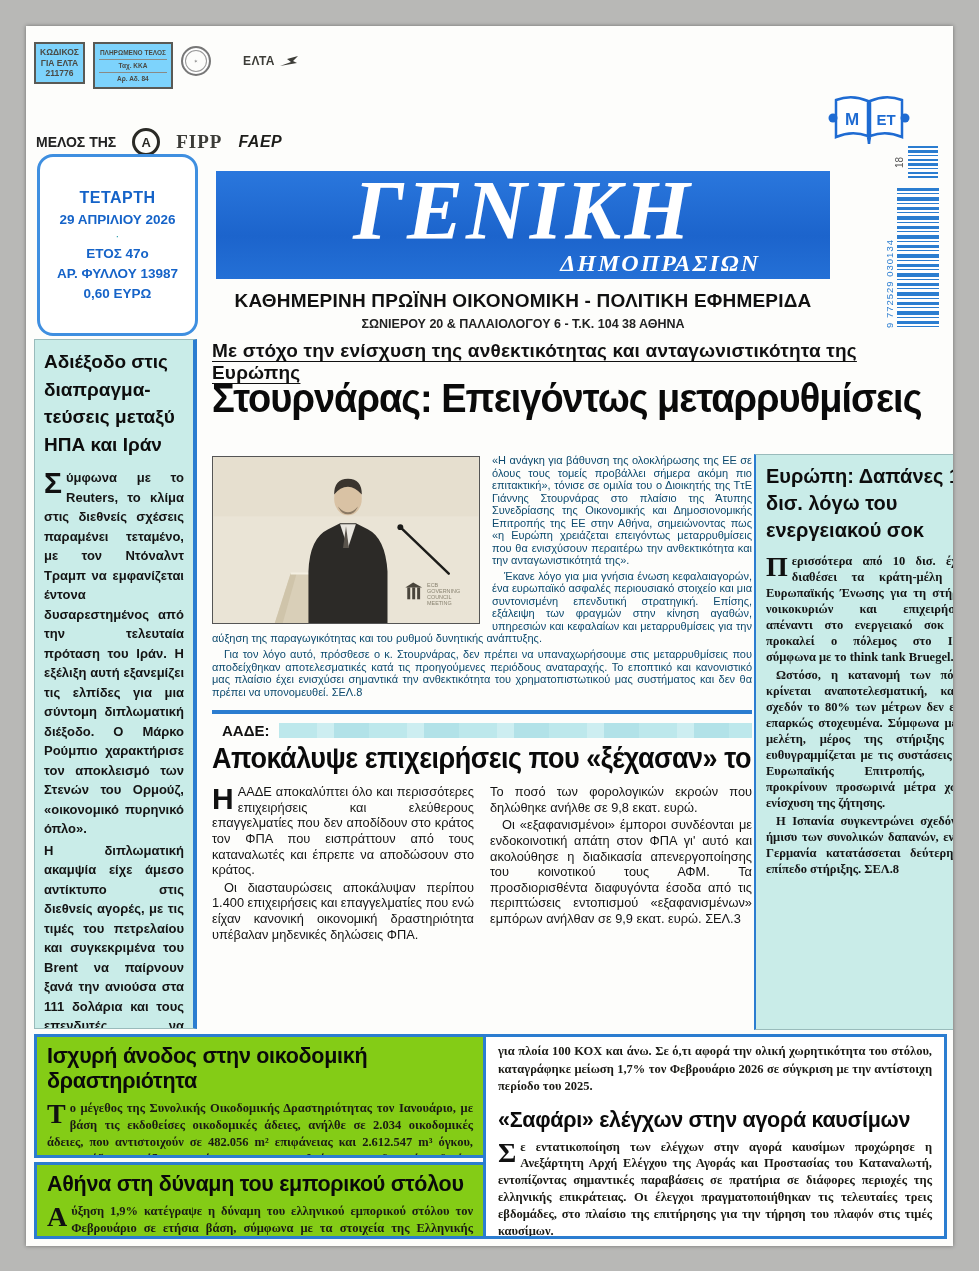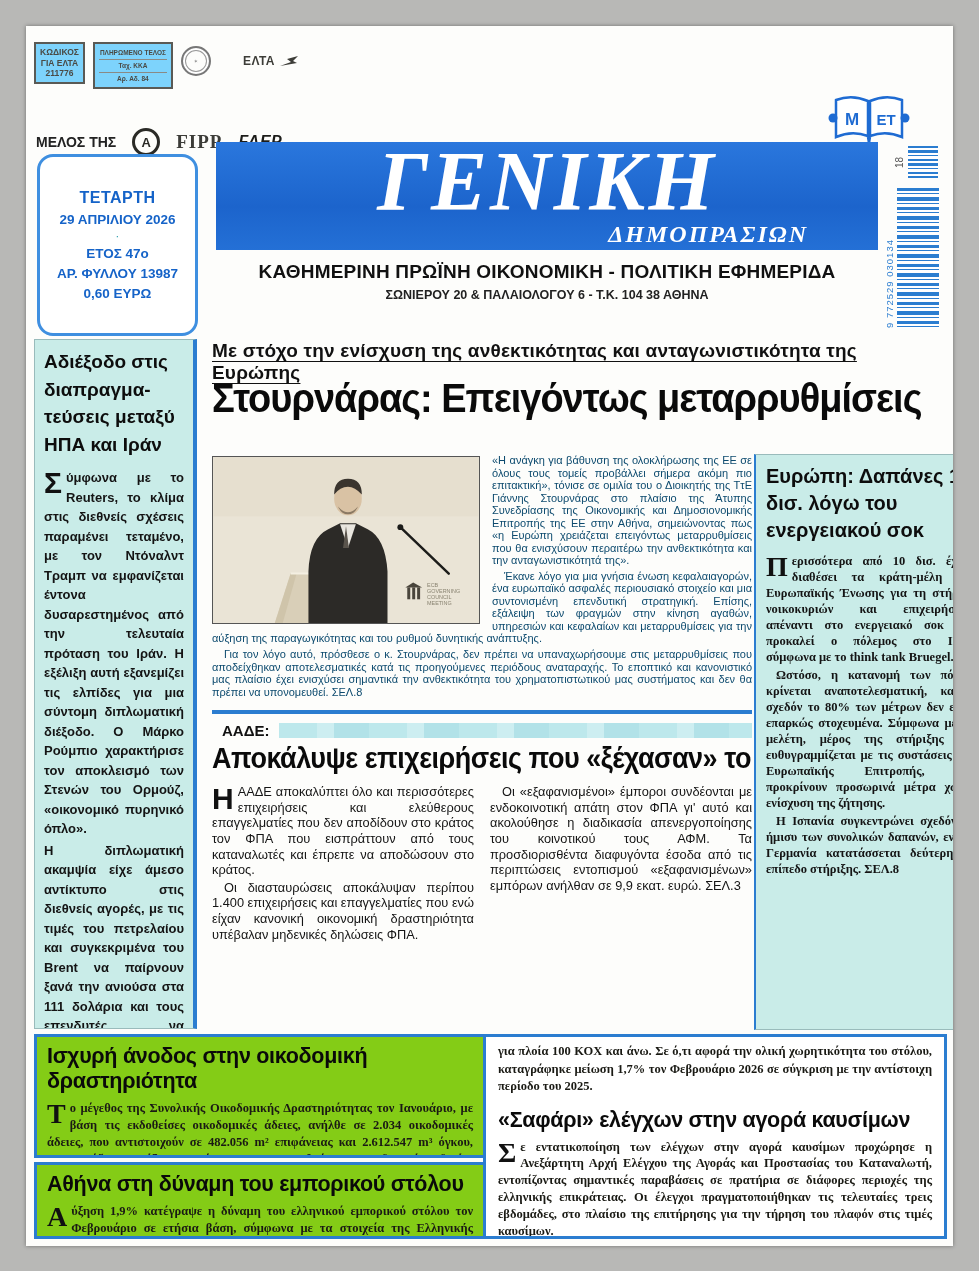--- a/index.html
+++ b/index.html
@@ -38,21 +38,21 @@
   .date-box{
     position:absolute;left:11px;top:128px;width:155px;height:176px;
     border:3px solid #3f8fe0;border-radius:16px;background:#fff;
     color:#1563c8;text-align:center;font-weight:bold;
     display:flex;flex-direction:column;justify-content:center;gap:5px;
   }
   .date-box .day{font-size:16px;letter-spacing:.5px;}
   .date-box .line{font-size:13.5px;}
   .date-box .dot{font-size:8px;color:#2e9fae;}
   
-  .masthead{position:absolute;left:190px;top:116px;width:662px;}
+  .masthead{position:absolute;left:190px;top:145px;width:614px;}
   .mast-blue{
     background:#1e6bd2;
     background:linear-gradient(180deg,#2a77dd 0%,#1c64cc 60%,#2470d6 100%);
     height:108px;position:relative;color:#fff;
   }
   .mast-title{
     position:absolute;left:0;right:0;top:-4px;text-align:center;
     font-family:"Liberation Serif",serif;font-weight:bold;font-style:italic;
     font-size:84px;letter-spacing:3px;line-height:1.05;
   }
@@ -247,20 +247,21 @@
       <span class="txt">ΑΑΔΕ:</span>
       <span class="bar"></span>
     </div>
     <div class="aade-headline">Αποκάλυψε επιχειρήσεις που «ξέχασαν» το ΦΠΑ</div>
     <div class="aade-cols">
       <div class="aade-col">
         <p><span class="dropcap">Η</span><span> ΑΑΔΕ αποκαλύπτει όλο και περισσότερες επιχειρήσεις και ελεύθερους επαγγελματίες που δεν αποδίδουν στο κράτος τον ΦΠΑ που εισπράττουν από τους καταναλωτές και έπρεπε να αποδώσουν στο κράτος.</span></p>
         <p class="indent">Οι διασταυρώσεις αποκάλυψαν περίπου 1.400 επιχειρήσεις και επαγγελματίες που ενώ είχαν κανονική οικονομική δραστηριότητα υπέβαλαν μηδενικές δηλώσεις ΦΠΑ.</p>
       </div>
       <div class="aade-col">
+        <p>Το ποσό των φορολογικών εκροών που δηλώθηκε ανήλθε σε 9,8 εκατ. ευρώ.</p>
         <p class="indent">Οι «εξαφανισμένοι» έμποροι συνδέονται με ενδοκοινοτική απάτη στον ΦΠΑ γι' αυτό και ακολούθησε η διαδικασία απενεργοποίησης του κοινοτικού τους ΑΦΜ.  Τα προσδιορισθέντα διαφυγόντα έσοδα από τις περιπτώσεις εντοπισμού «εξαφανισμένων» εμπόρων ανήλθαν σε 9,9 εκατ. ευρώ. ΣΕΛ.3</p>
       </div>
     </div>
   </div>
 
   <div class="panel right-panel">
     <div class="title">Ευρώπη: Δαπάνες 10 δισ. λόγω του ενεργειακού σοκ</div>
     <p><span class="dropcap serif">Π</span><span>ερισσότερα από 10 δισ. έχουν διαθέσει τα κράτη-μέλη της Ευρωπαϊκής Ένωσης για τη στήριξη νοικοκυριών και επιχειρήσεων απέναντι στο ενεργειακό σοκ που προκαλεί ο πόλεμος στο Ιράν, σύμφωνα με το think tank Bruegel.</span></p>
     <p class="indent">Ωστόσο, η κατανομή των πόρων κρίνεται αναποτελεσματική, καθώς σχεδόν το 80% των μέτρων δεν είναι επαρκώς στοχευμένα. Σύμφωνα με τη μελέτη, μέρος της στήριξης δεν ευθυγραμμίζεται με τις συστάσεις της Ευρωπαϊκής Επιτροπής, που προκρίνουν προσωρινά μέτρα χωρίς ενίσχυση της ζήτησης.</p>
     <p class="indent">Η Ισπανία συγκεντρώνει σχεδόν το ήμισυ των συνολικών δαπανών, ενώ η Γερμανία κατατάσσεται δεύτερη σε επίπεδο στήριξης. ΣΕΛ.8</p>

